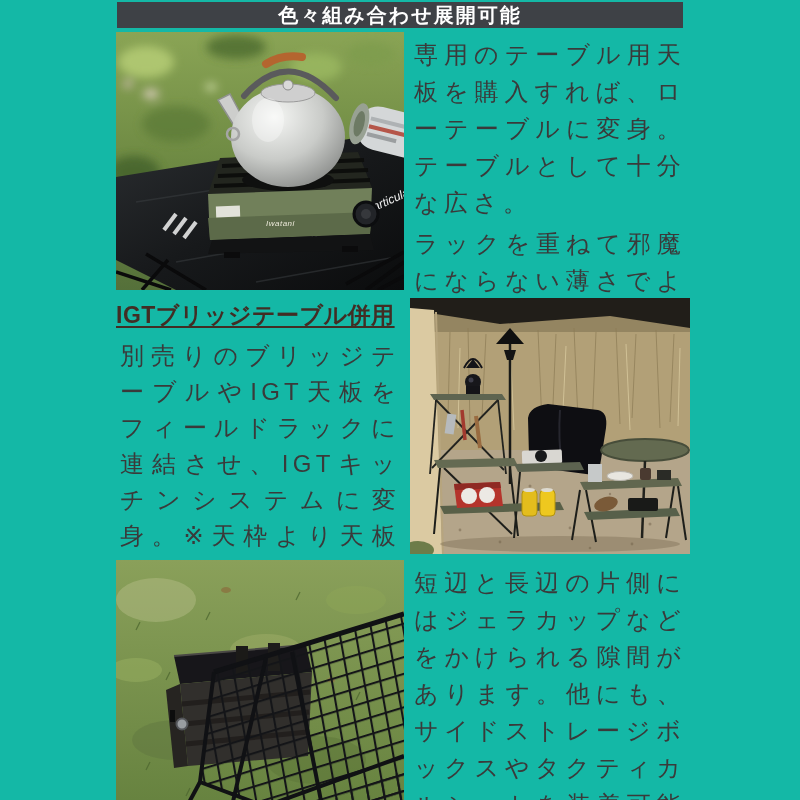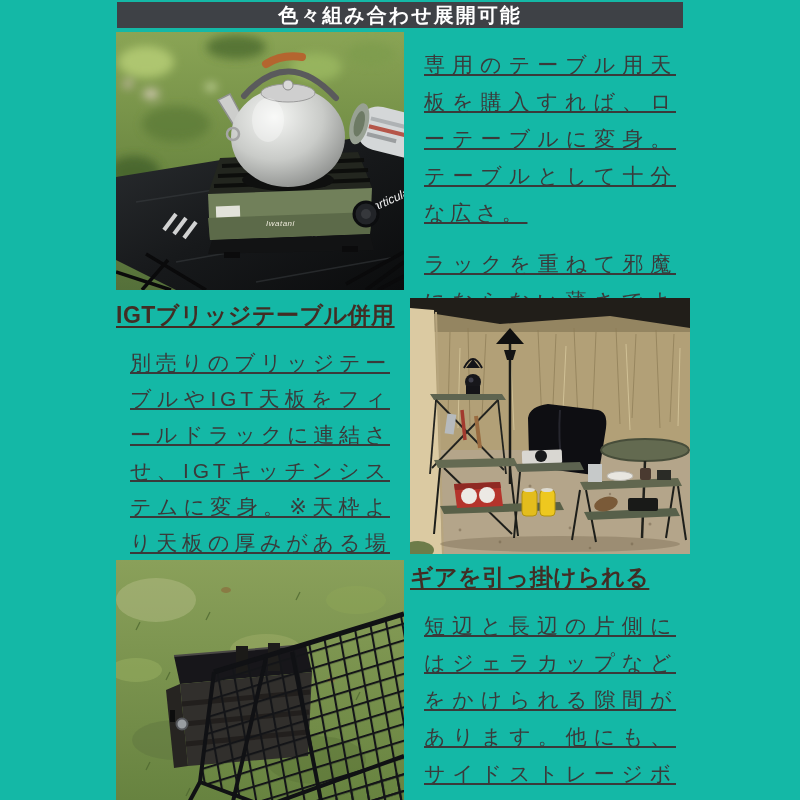--- a/index.html
+++ b/index.html
@@ -12,22 +12,22 @@
   .row1{height:258px;}
   .row2{margin-top:8px;height:256px;}
   .row3{margin-top:6px;height:248px;}
   .photo{width:288px;height:100%;overflow:hidden;flex:none;}
   .photo svg{display:block;}
   .tcol{width:280px;flex:none;}
   .row2 .tcol{width:288px;}
   .row2 .photo{width:280px;}
   h2.sec-heading{margin:2px 0 7px 0;font-size:23px;font-weight:bold;color:var(--heading,#422d24);
     text-decoration:underline;text-decoration-thickness:2px;text-underline-offset:3px;letter-spacing:0.5px;}
-  p.body{margin:14px;font-size:21px;line-height:37px;color:var(--body-text,#3a3a3a);
-    text-align:justify;text-justify:inter-character;word-break:break-all;letter-spacing:0.22em;text-decoration:underline;}
+  p.body{margin:4px;font-size:24px;line-height:37px;color:var(--body-text,#3a3a3a);
+    text-align:justify;text-justify:inter-character;word-break:break-all;letter-spacing:0.22em;}
   .row2 p.body{letter-spacing:0.18em;line-height:36px;}
 </style>
 </head>
 <body>
 
 <div class="page">
 
   <div class="banner">
     <span>色々組み合わせ展開可能</span>
   </div>
@@ -310,19 +310,18 @@
             <line x1="150" y1="246" x2="288" y2="196" stroke="#101114" stroke-width="4"></line>
           </g>
           <g stroke="#101114">
             <line x1="150" y1="98" x2="116" y2="246" stroke-width="4"></line>
             <line x1="176" y1="92" x2="206" y2="246" stroke-width="4"></line>
             <line x1="84" y1="222" x2="70" y2="248" stroke-width="4"></line>
           </g>
         </svg>
       </div>
       <div class="tcol">
-        <h2 class="sec-heading">ギアを引っ掛けられる</h2>
         <p class="body">短辺と長辺の片側にはジェラカップなどをかけられる隙間があります。他にも、サイドストレージボックスやタクティカルシートを装着可能です。</p>
       </div>
     </div>
 
   </div>
 </div>
 
 </body></html>

